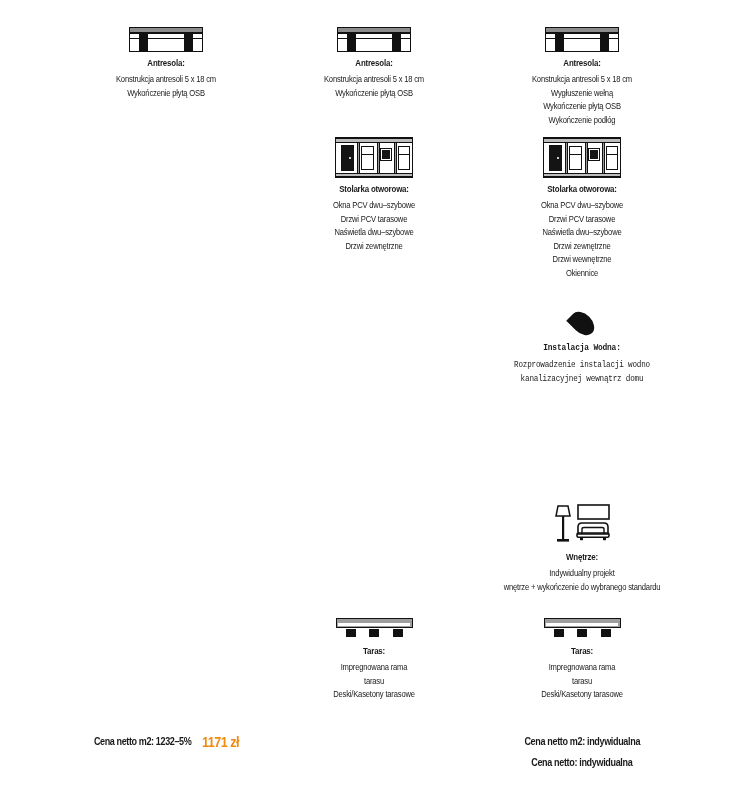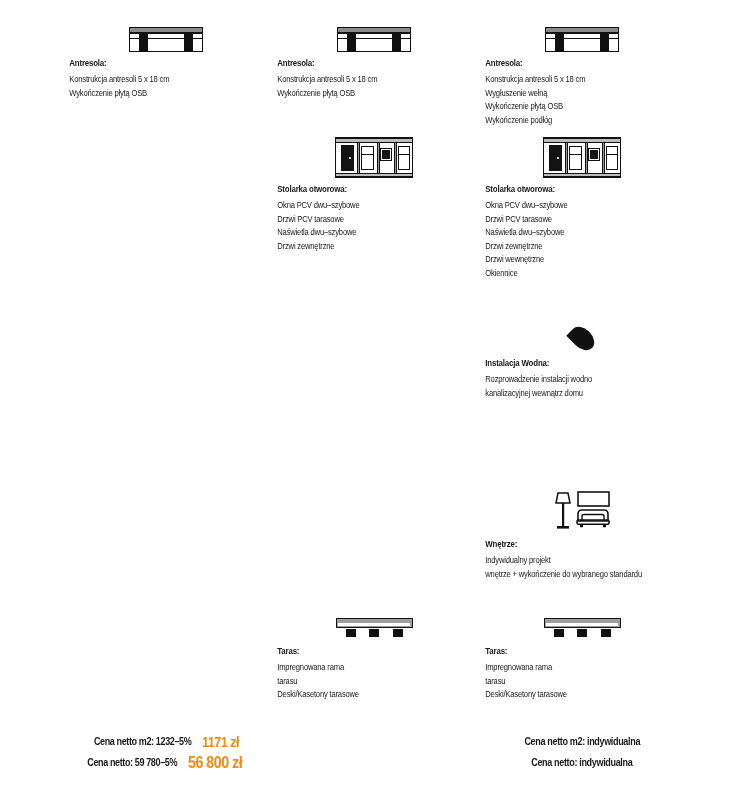--- a/index.html
+++ b/index.html
@@ -34,21 +34,21 @@
     flex: 0 0 208px;
   }
   .col-1 { margin-left: 62px; }
   .col-2 { margin-left: 0px; }
   .col-3 { margin-left: 0px; }
 
   
   .feature {
     position: absolute;
     width: 208px;
-    text-align: left;
+    text-align: center;
   }
   .icon-wrap {
     height: 44px;
     display: flex;
     align-items: flex-end;
     justify-content: center;
     margin-bottom: 6px;
   }
   .feat-title {
     font-size: 8.5px;
@@ -394,31 +394,31 @@
         </div>
         <div class="feat-title">Stolarka otworowa:</div>
         <div class="feat-line">Okna PCV dwu–szybowe</div>
         <div class="feat-line">Drzwi PCV tarasowe</div>
         <div class="feat-line">Naświetla dwu–szybowe</div>
         <div class="feat-line">Drzwi zewnętrzne</div>
         <div class="feat-line">Drzwi wewnętrzne</div>
         <div class="feat-line">Okiennice</div>
       </div>
 
-      <div class="feature" style="top:308px;">
+      <div class="feature" style="top:293px;font-family:Liberation Mono, monospace;">
         <div class="icon-wrap">
           <div class="icon-drop"></div>
         </div>
         <div class="feat-title">Instalacja Wodna:</div>
         <div class="feat-line">Rozprowadzenie instalacji wodno</div>
         <div class="feat-line">kanalizacyjnej wewnątrz domu</div>
       </div>
 
 
-      <div class="feature" style="top:489px;">
+      <div class="feature" style="top:502px;">
         <div class="icon-wrap">
           <div class="icon-interior">
             <svg width="60" height="44" viewBox="0 0 60 44">
 
               <path d="M6 4 L16 4 L18 14 L4 14 Z" fill="none" stroke="#111" stroke-width="1.5"></path>
               <rect x="10" y="14" width="2.2" height="23" fill="#111"></rect>
               <rect x="5" y="37" width="12" height="2.6" fill="#111"></rect>
 
               <rect x="26" y="3" width="31" height="14" fill="none" stroke="#111" stroke-width="1.6"></rect>
 
@@ -453,24 +453,20 @@
     </div>
   </div>
 
   <div class="prices">
 
     <div class="price-col p1">
       <div class="price-row">
         <span class="price-label">Cena netto m2: 1232–5%</span>
         <span class="price-accent" style="color:#f28a0f">1171 zł</span>
       </div>
-      <div class="price-row">
-        <span class="price-label">Cena netto: 59 780–5%</span>
-        <span class="price-accent big" style="color:#f28a0f">56 800 zł</span>
-      </div>
     </div>
 
     <div class="price-col">
     </div>
 
     <div class="price-col">
       <div class="price-row indiv">
         <span class="price-label">Cena netto m2: indywidualna</span>
       </div>
       <div class="price-row indiv">

